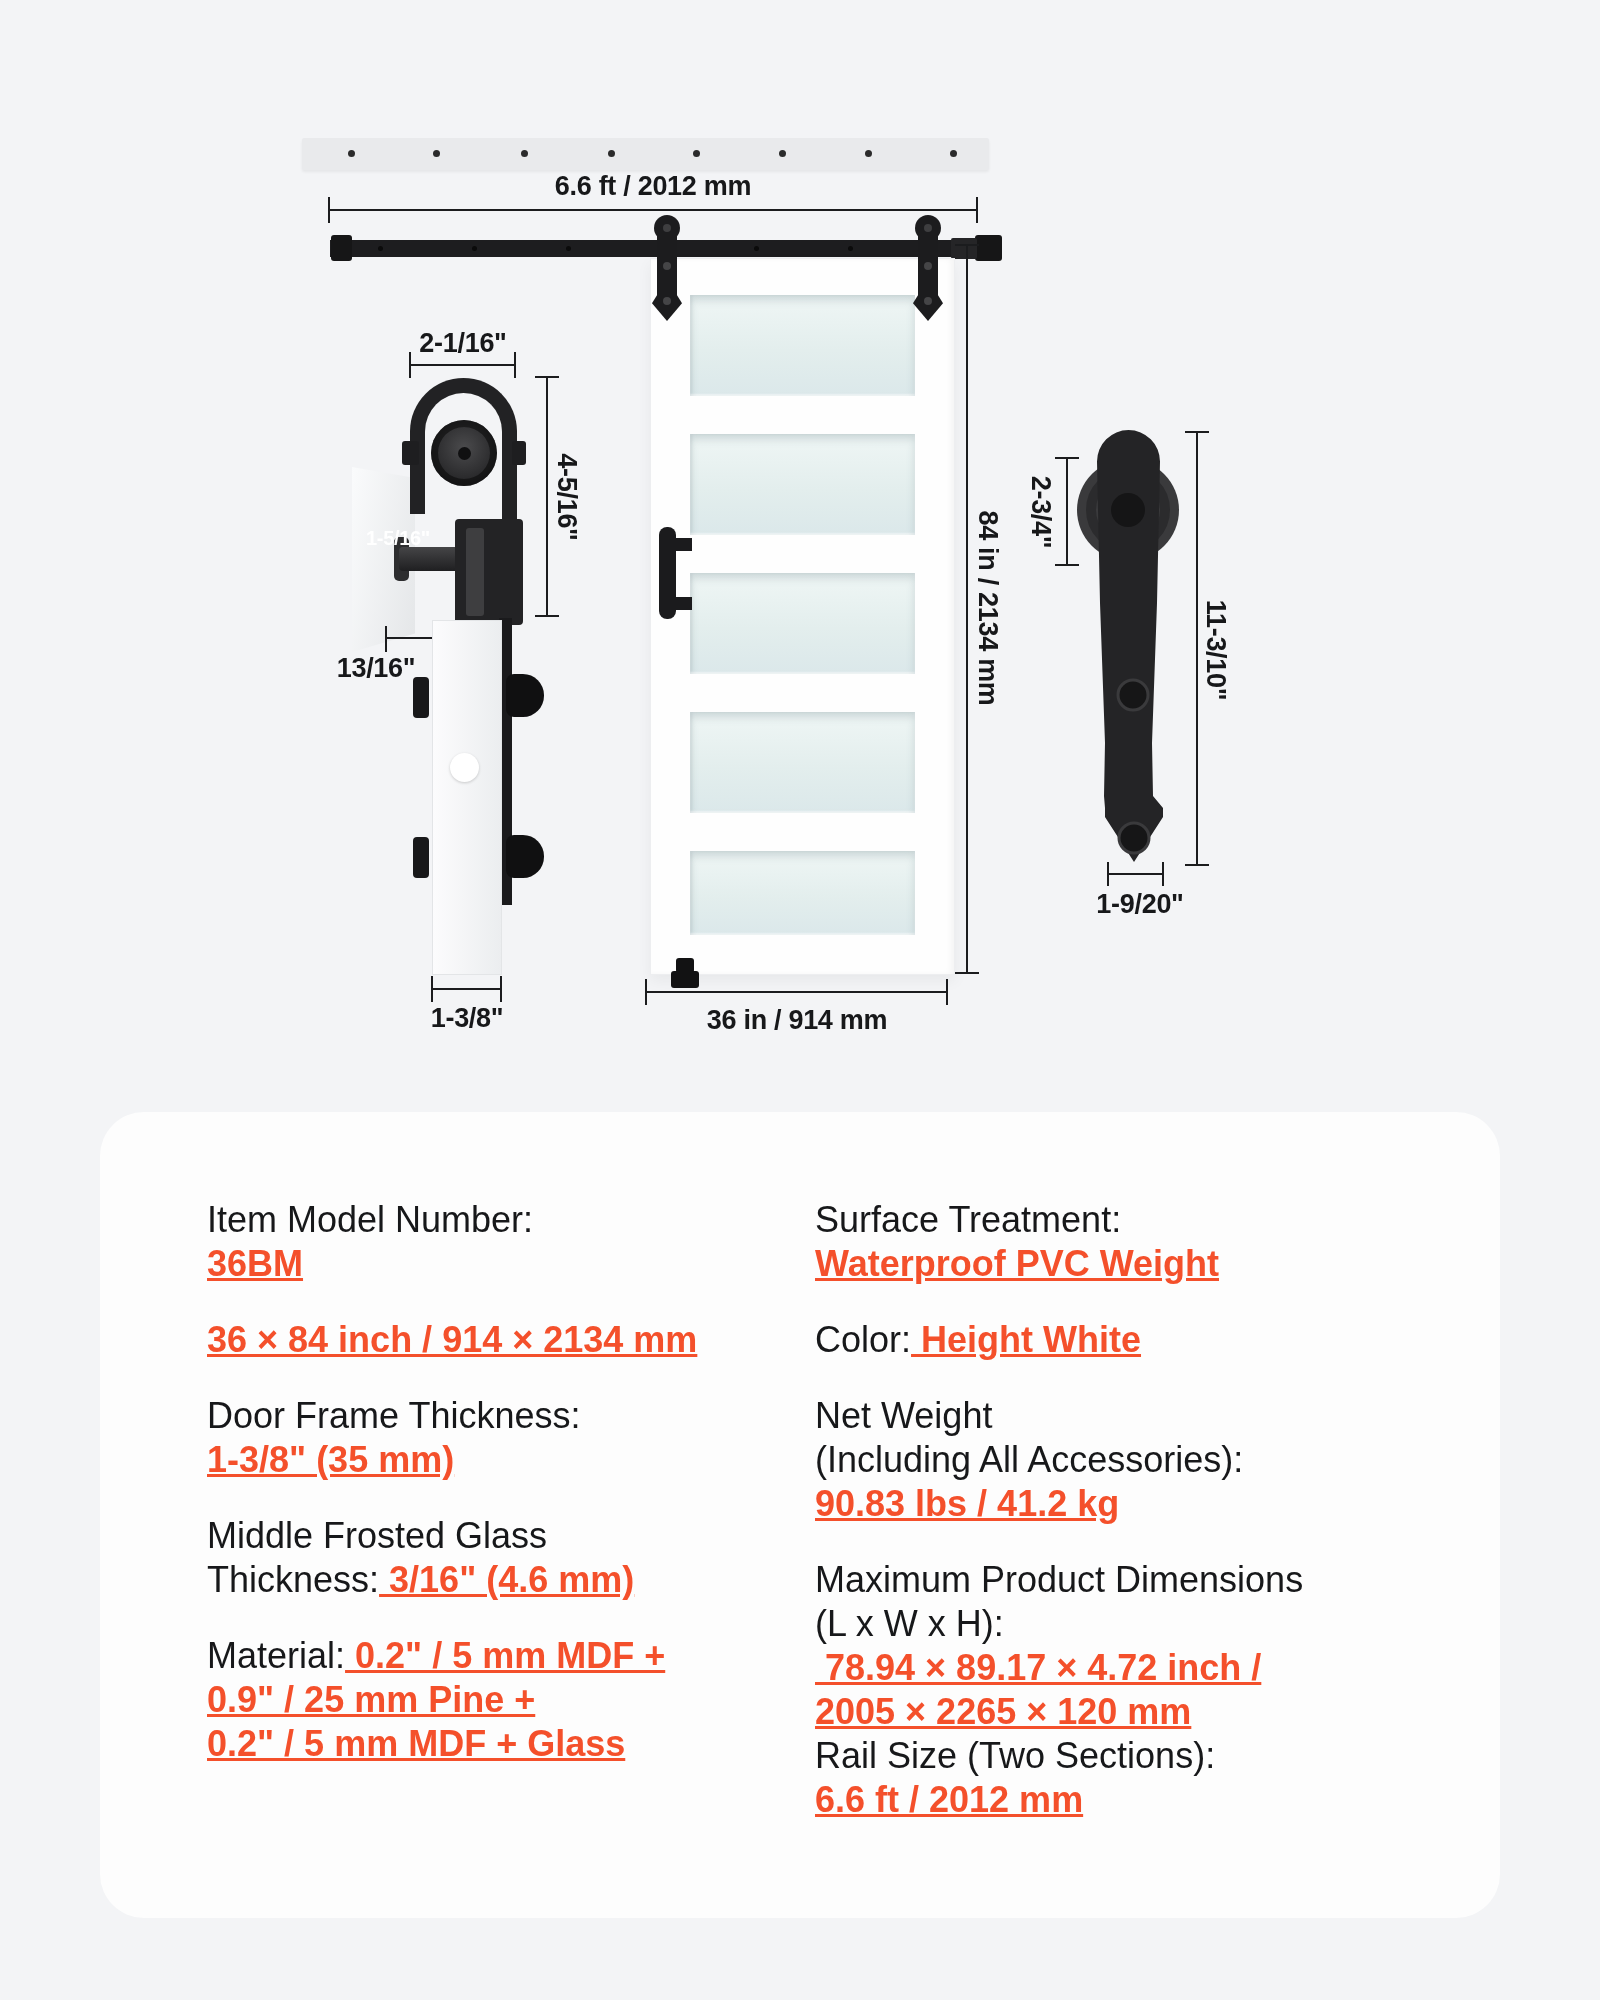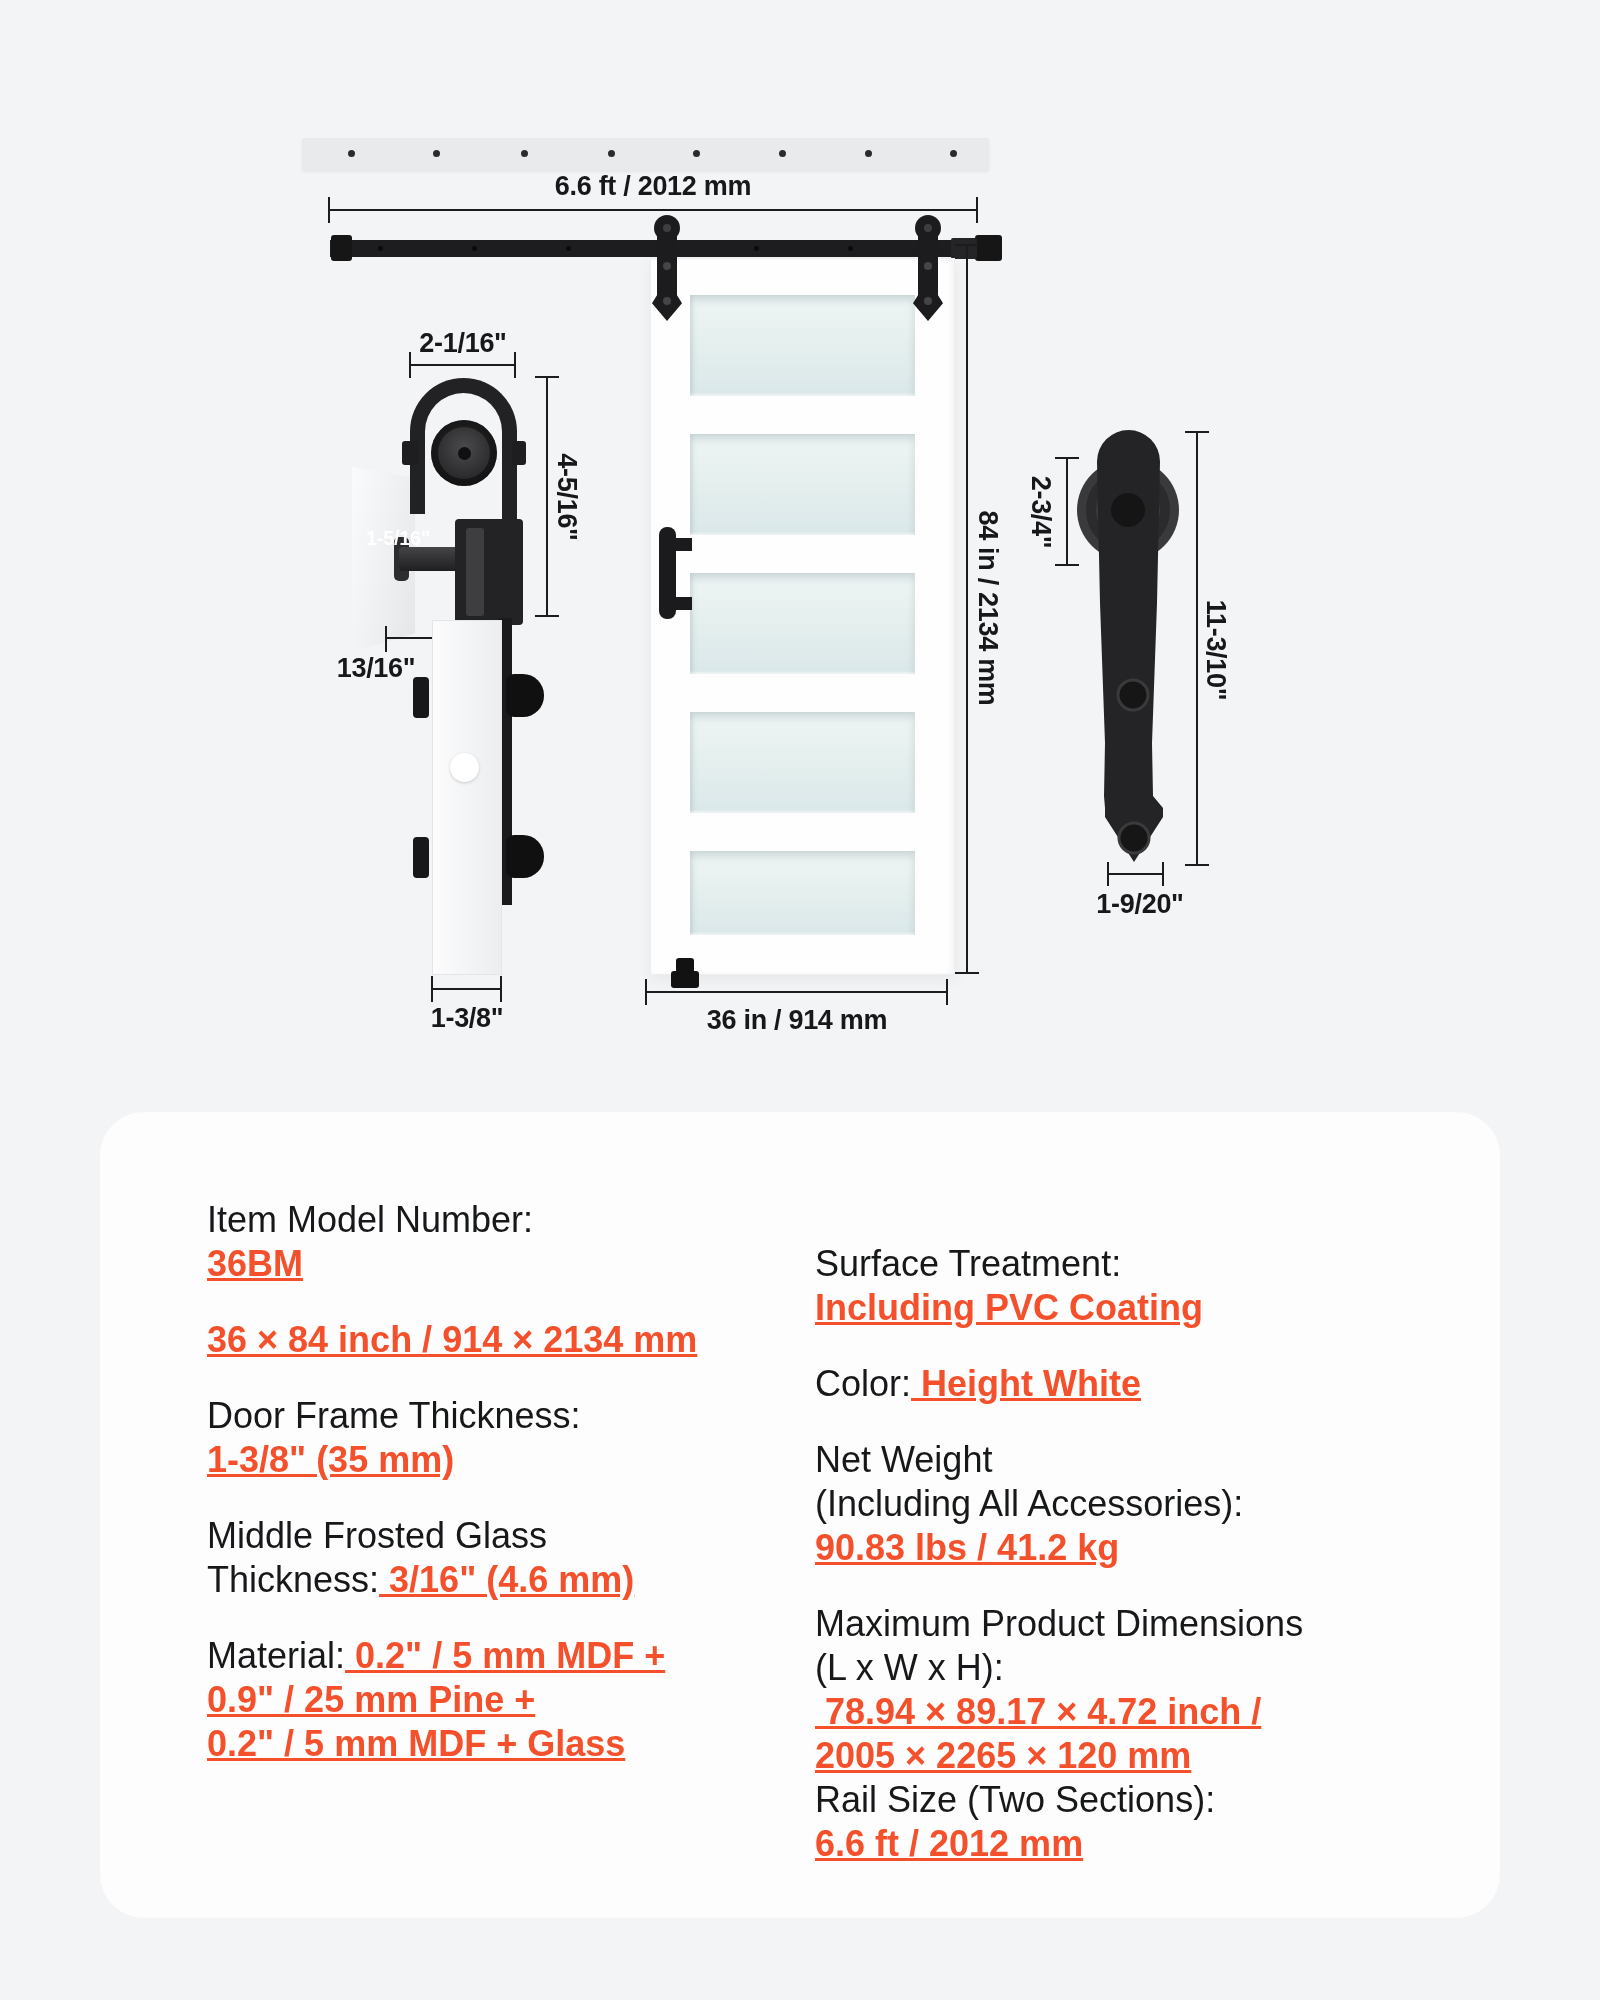--- a/index.html
+++ b/index.html
@@ -36,21 +36,21 @@
     background:linear-gradient(180deg,#EFF6F5 0%,#E3EEED 55%,#DBE8EA 100%);
     box-shadow:inset 0 5px 8px rgba(100,125,130,.25), inset 0 -2px 2px rgba(255,255,255,.7), inset 2px 0 3px rgba(100,125,130,.12);
   }
   
   .card{
     position:absolute;left:100px;top:1112px;width:1400px;height:806px;
     background:#FDFDFD;border-radius:44px;
   }
   .col{position:absolute;top:86px;}
   .col-left{left:107px;width:585px;}
-  .col-right{left:715px;width:660px;margin-top:44px;}
+  .col-right{left:715px;width:660px;}
   .spec{margin:0 0 32px 0;font-size:36px;line-height:44px;color:#17181A;font-weight:500;}
   .spec:last-child{margin-bottom:0;}
   .spec .lbl{white-space:pre-line;}
   .spec .val{white-space:pre-line;color:#F4502B;font-weight:700;text-decoration:underline;}
   .blk{display:block;}
   .tight{margin-bottom:0;}
 </style>
 </head>
 <body>
 
@@ -228,21 +228,21 @@
       <p class="spec">
         <span class="lbl">Material:</span><span class="val"> 0.2" / 5 mm MDF +
 0.9" / 25 mm Pine +
 0.2" / 5 mm MDF + Glass</span>
       </p>
     </div>
 
     <div class="col col-right">
       <p class="spec">
         <span class="lbl blk">Surface Treatment:</span>
-        <span class="val blk">Including PVC Coating</span>
+        <span class="val blk">Waterproof PVC Weight</span>
       </p>
       <p class="spec">
         <span class="lbl">Color:</span><span class="val"> Height White</span>
       </p>
       <p class="spec">
         <span class="lbl blk">Net Weight
 (Including All Accessories):</span>
         <span class="val blk">90.83 lbs / 41.2 kg</span>
       </p>
       <p class="spec tight">

